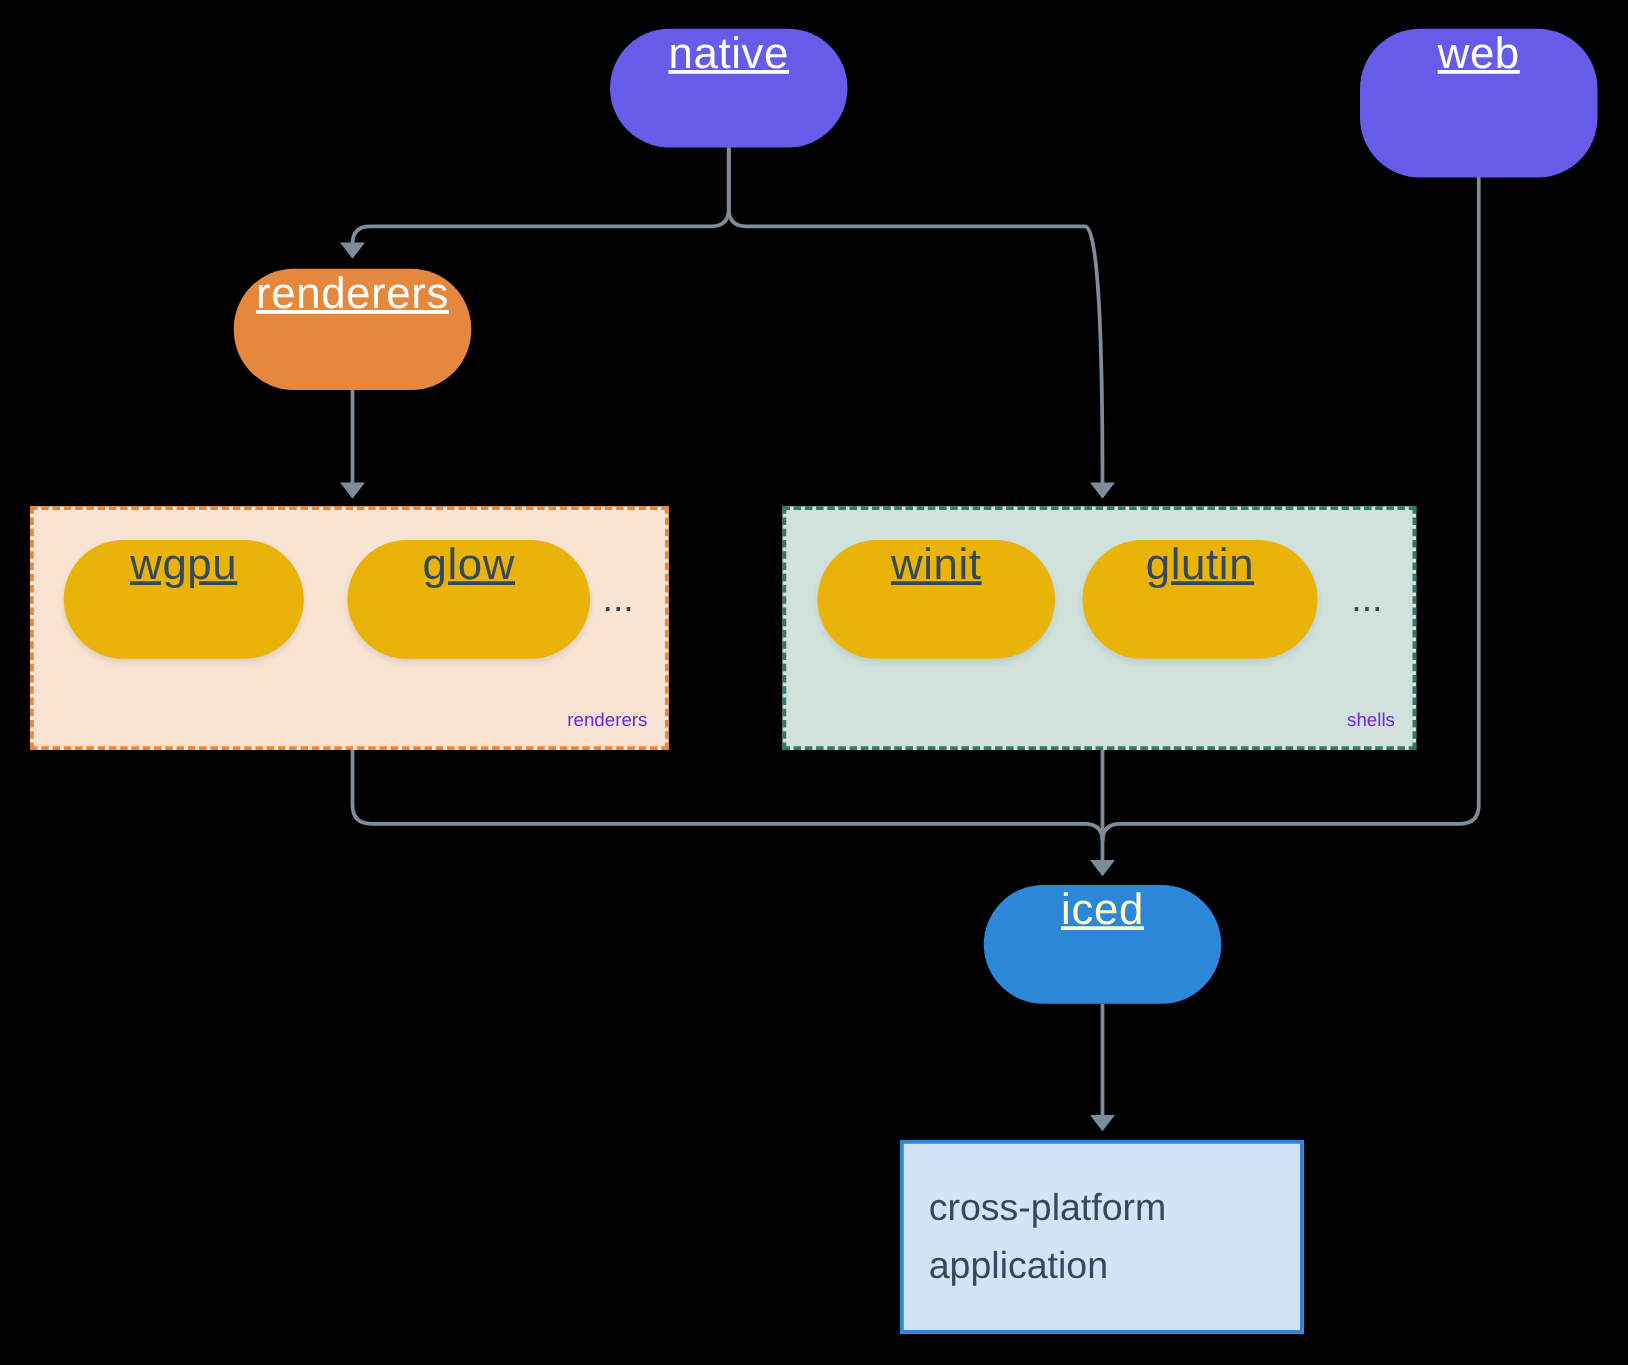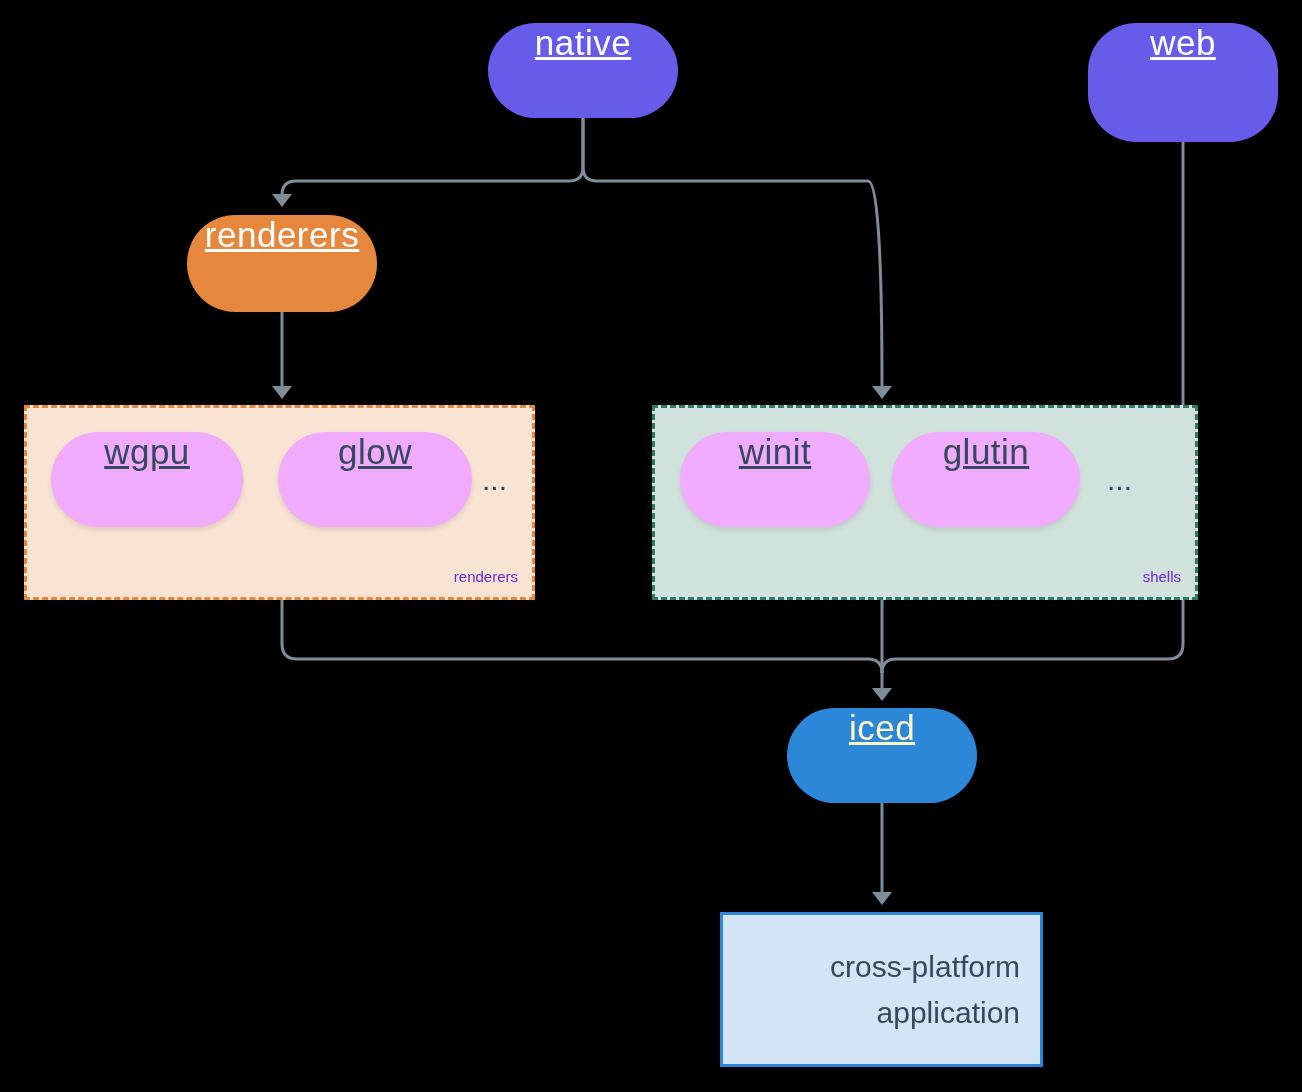--- a/index.html
+++ b/index.html
@@ -32,21 +32,21 @@
     justify-content: center;
     border-radius: 48px;
     font-size: 35px;
     letter-spacing: 0.5px;
     text-decoration: underline;
   }
   .pill-purple { background: #665CE9; color: #FFFFFF; }
   .pill-orange { background: #E5873C; color: #FFFFFF; }
   .pill-blue   { background: #2D87D9; color: #fef9c3; }
   .pill-white  {
-    background: #f0abfc;
+    background: #eab308;
     color: #35495C;
     box-shadow: 0 3px 5px rgba(0,0,0,0.10);
   }
 
   .group-box {
     position: absolute;
     z-index: 2;
     box-sizing: border-box;
   }
   .group-renderers {
@@ -76,32 +76,32 @@
     z-index: 2;
     box-sizing: border-box;
     background: #D2E4F6;
     border: 3px solid #2D87D9;
     color: #35495C;
     font-size: 30px;
     line-height: 46px;
     display: flex;
     align-items: center;
     justify-content: center;
-    text-align: right;
+    text-align: left;
     padding: 0 20px;
   }
 
   
   #node-native   { left: 488px;  top: 23px;  width: 190px; height: 95px; }
   #node-web      { left: 1088px; top: 23px;  width: 190px; height: 119px; }
   #node-graphics { left: 187px;  top: 215px; width: 190px; height: 97px; }
   #node-iced     { left: 787px;  top: 708px; width: 190px; height: 95px; }
 
   #group-renderers { left: 24px;  top: 405px; width: 511px; height: 195px; }
-  #group-shells    { left: 652px; top: 405px; width: 546px; height: 195px; }
+  #group-shells    { left: 626px; top: 405px; width: 507px; height: 195px; }
 
   #node-wgpu   { left: 24px;  top: 24px; width: 192px; height: 95px; }
   #node-glow   { left: 251px; top: 24px; width: 194px; height: 95px; }
   #node-winit  { left: 25px;  top: 24px; width: 190px; height: 95px; }
   #node-glutin { left: 237px; top: 24px; width: 188px; height: 95px; }
 
   #ellipsis-renderers { left: 455px; top: 55px; }
   #ellipsis-shells    { left: 452px; top: 55px; }
 
   #node-application { left: 720px; top: 912px; width: 323px; height: 155px; }

